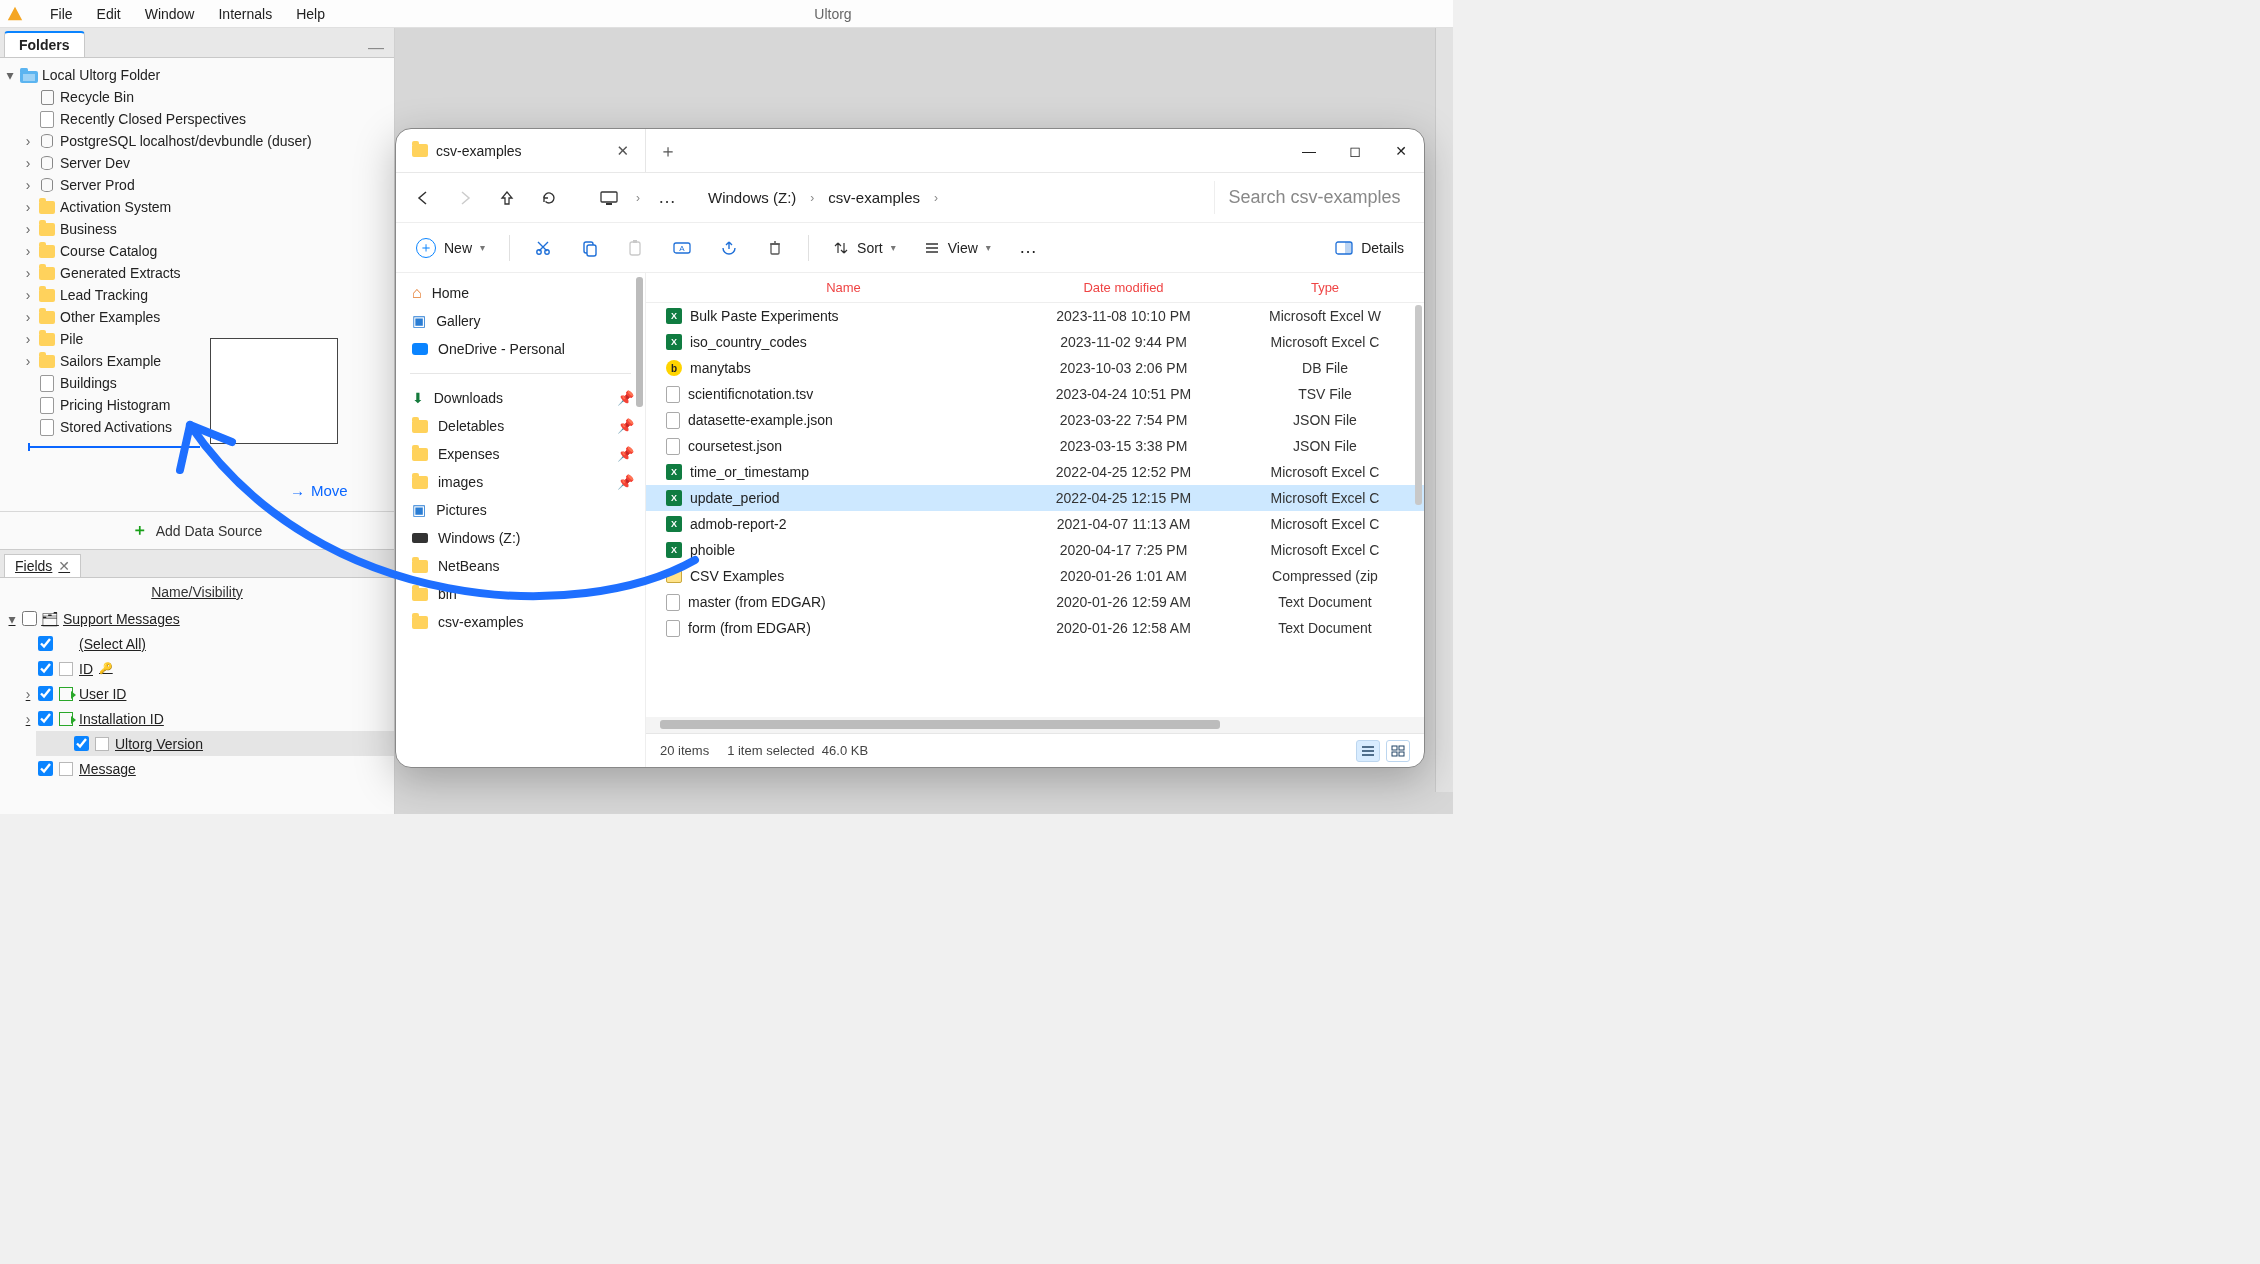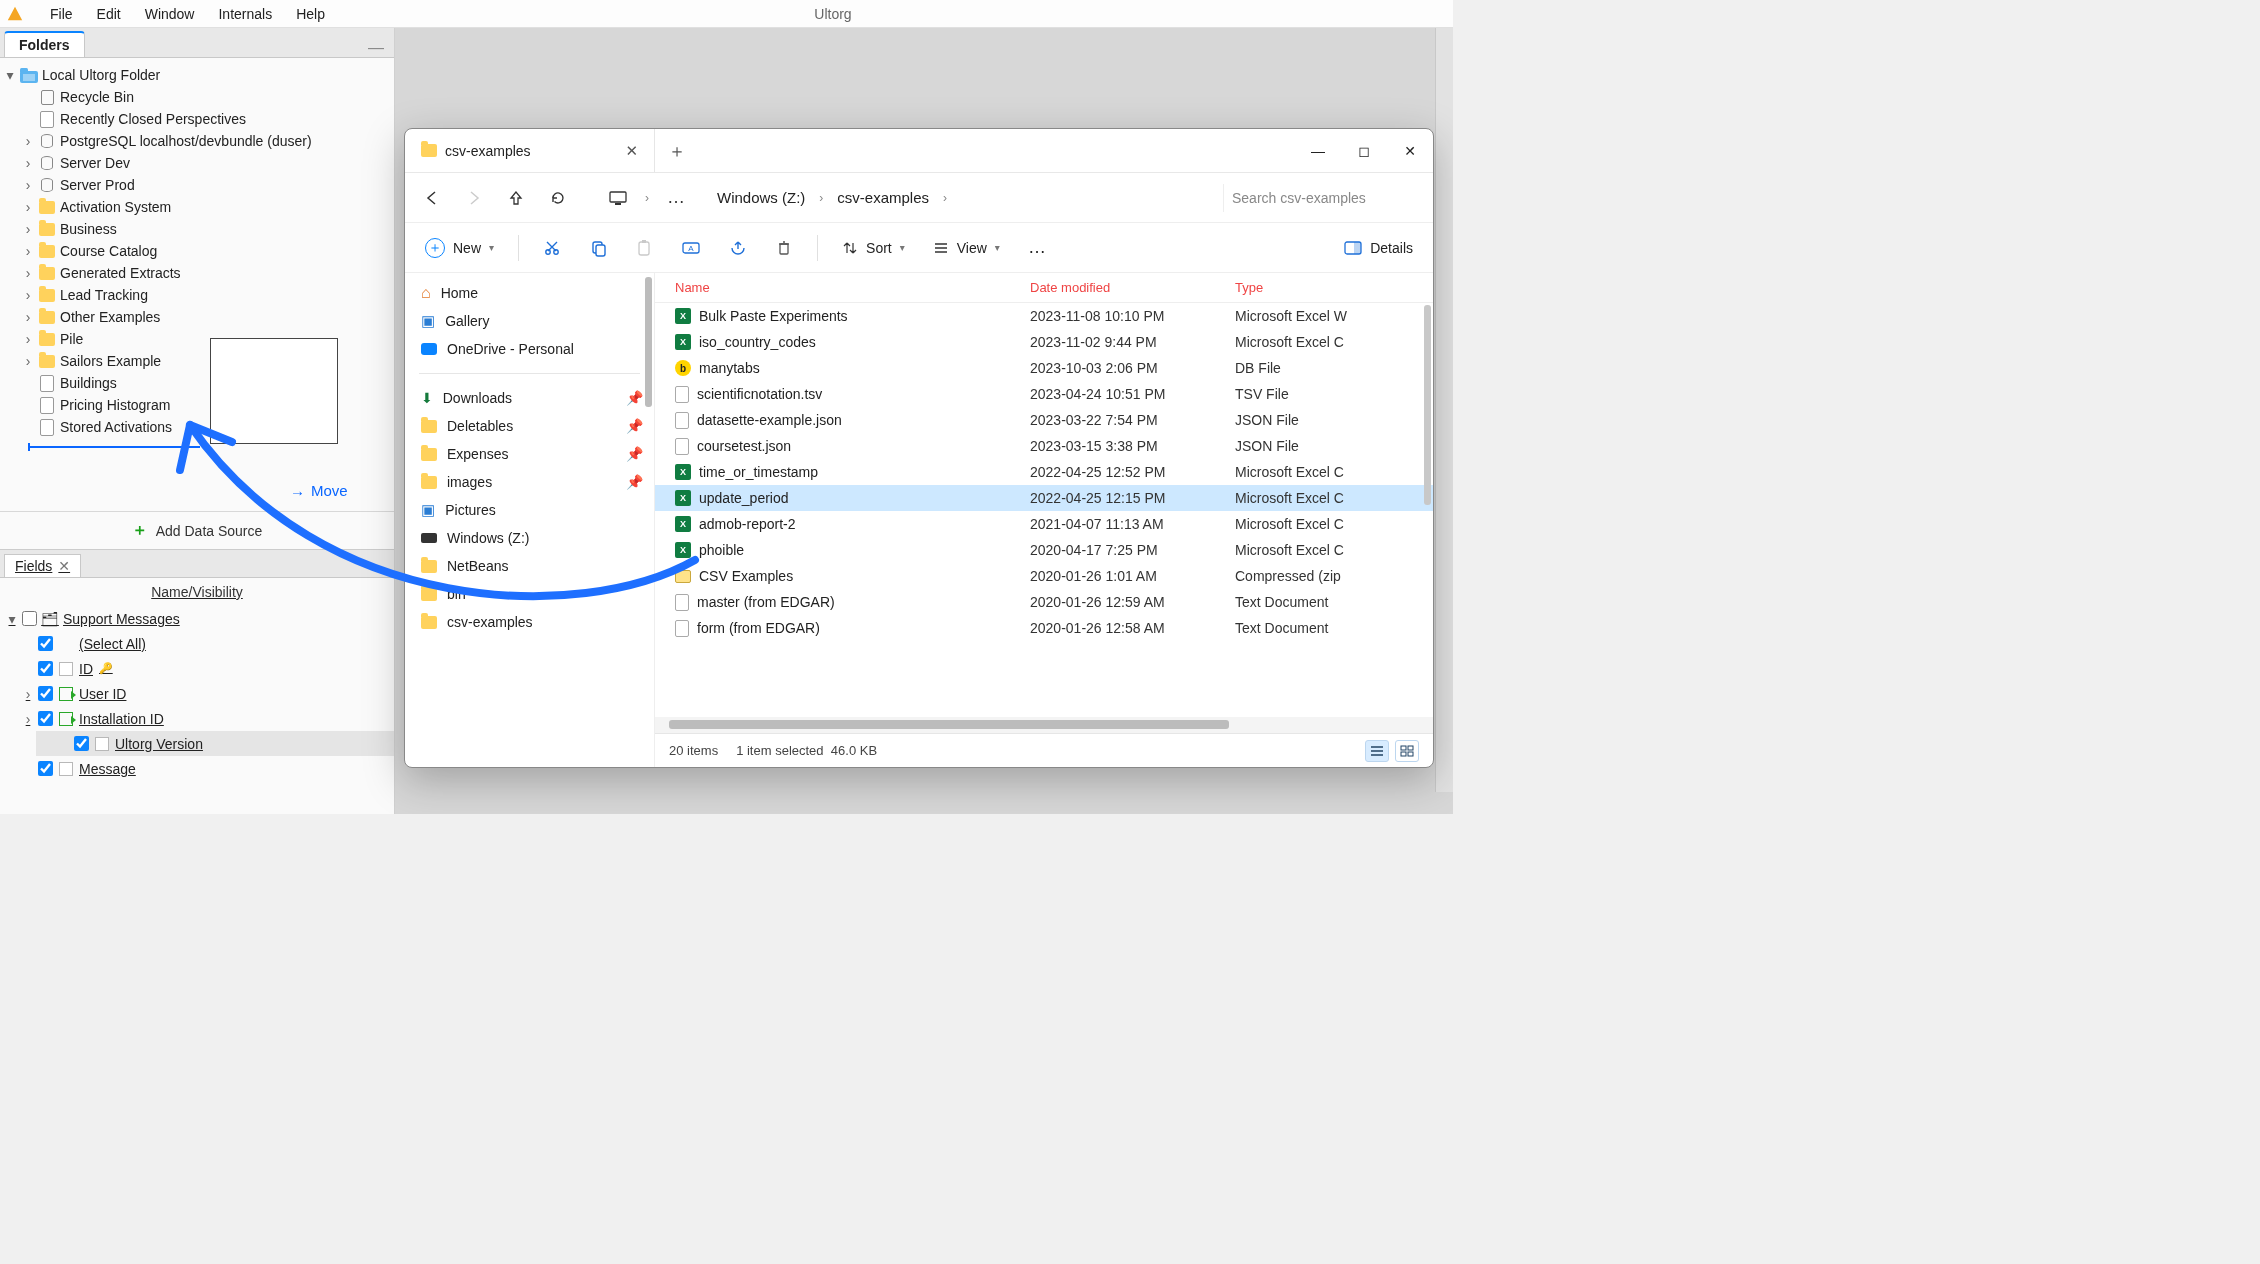--- a/index.html
+++ b/index.html
@@ -188,30 +188,31 @@
     width: 18px;
     height: calc(100% - 22px);
     float: right;
     background: #e2e2e2;
     border-left: 1px solid #c8c8c8;
   }
 
   
   .explorer {
     position: absolute;
-    left: 404px; top: 128px;
+    left: 395px; top: 128px;
     width: 1030px;
     height: 640px;
     background: #fff;
     border: 1px solid #888;
-    border-radius: 8px;
+    border-radius: 16px;
     box-shadow: 0 12px 40px rgba(0,0,0,.25);
     display: flex;
     flex-direction: column;
     overflow: hidden;
+    text-align: center;
   }
   .exp-titlebar {
     height: 44px;
     display:flex; align-items:stretch;
     border-bottom: 1px solid #e8e8e8;
   }
   .exp-tab {
     display:flex; align-items:center; gap:8px;
     padding: 0 16px;
     border-right: 1px solid #e6e6e6;
@@ -238,21 +239,21 @@
     display:flex; align-items:center; gap:4px;
     flex:1;
     padding-left:8px;
   }
   .bc-item { padding:4px 8px; font-size:15px; }
   .bc-chev { color:#888; font-size:12px; padding:0 2px;}
   .searchbox {
     width: 200px;
     padding: 6px 8px;
     color:#888;
-    font-size:14px;
+    font-size:18px;
     border-left:1px solid #eee;
   }
   .exp-toolbar2 {
     height: 50px;
     display:flex; align-items:center;
     padding: 0 10px;
     border-bottom: 1px solid #eee;
     gap:8px;
   }
   .tbtn {

